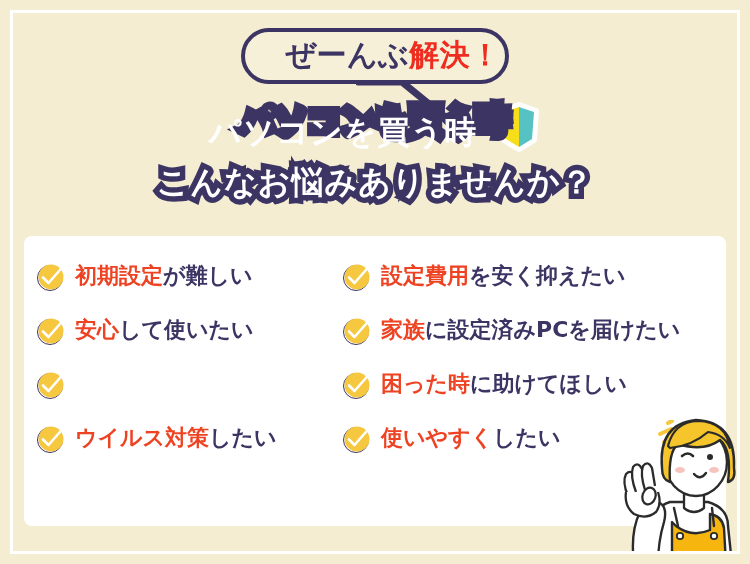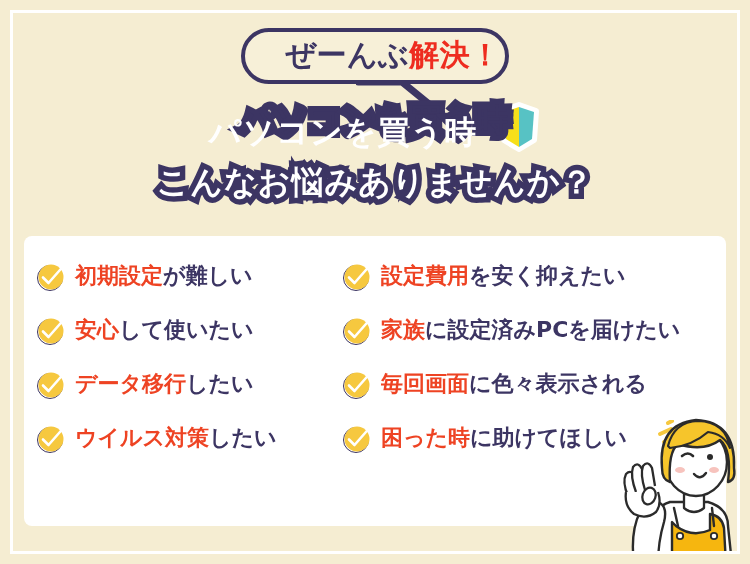--- a/index.html
+++ b/index.html
@@ -166,21 +166,20 @@
         <path d="M7 15.5 L12.5 21 L27 4.5" fill="none" stroke="#ffffff" stroke-width="2.6" stroke-linecap="round" stroke-linejoin="round"></path>
       </svg>
       <span class="item-label"><span class="em">安心</span><span>して使いたい</span></span>
     </div>
     <div class="item">
       <svg class="check-icon" viewBox="0 0 30 30">
         <circle cx="14" cy="16" r="12.5" fill="none" stroke="#3c3563" stroke-width="1"></circle>
         <circle cx="15" cy="15" r="12.5" fill="#f6c83f"></circle>
         <path d="M7 15.5 L12.5 21 L27 4.5" fill="none" stroke="#ffffff" stroke-width="2.6" stroke-linecap="round" stroke-linejoin="round"></path>
       </svg>
-      <span class="item-label"><span class="em">データ移行</span><span>したい</span></span>
     </div>
     <div class="item">
       <svg class="check-icon" viewBox="0 0 30 30">
         <circle cx="14" cy="16" r="12.5" fill="none" stroke="#3c3563" stroke-width="1"></circle>
         <circle cx="15" cy="15" r="12.5" fill="#f6c83f"></circle>
         <path d="M7 15.5 L12.5 21 L27 4.5" fill="none" stroke="#ffffff" stroke-width="2.6" stroke-linecap="round" stroke-linejoin="round"></path>
       </svg>
       <span class="item-label"><span class="em">ウイルス対策</span><span>したい</span></span>
     </div>
   </div>
@@ -201,29 +200,29 @@
         <path d="M7 15.5 L12.5 21 L27 4.5" fill="none" stroke="#ffffff" stroke-width="2.6" stroke-linecap="round" stroke-linejoin="round"></path>
       </svg>
       <span class="item-label"><span class="em">家族</span><span>に設定済みPCを届けたい</span></span>
     </div>
     <div class="item">
       <svg class="check-icon" viewBox="0 0 30 30">
         <circle cx="14" cy="16" r="12.5" fill="none" stroke="#3c3563" stroke-width="1"></circle>
         <circle cx="15" cy="15" r="12.5" fill="#f6c83f"></circle>
         <path d="M7 15.5 L12.5 21 L27 4.5" fill="none" stroke="#ffffff" stroke-width="2.6" stroke-linecap="round" stroke-linejoin="round"></path>
       </svg>
-      <span class="item-label"><span class="em">毎回画面</span><span>に色々表示される</span></span>
-    </div>
-    <div class="item">
-      <svg class="check-icon" viewBox="0 0 30 30">
-        <circle cx="14" cy="16" r="12.5" fill="none" stroke="#3c3563" stroke-width="1"></circle>
-        <circle cx="15" cy="15" r="12.5" fill="#f6c83f"></circle>
-        <path d="M7 15.5 L12.5 21 L27 4.5" fill="none" stroke="#ffffff" stroke-width="2.6" stroke-linecap="round" stroke-linejoin="round"></path>
-      </svg>
       <span class="item-label"><span class="em">困った時</span><span>に助けてほしい</span></span>
+    </div>
+    <div class="item">
+      <svg class="check-icon" viewBox="0 0 30 30">
+        <circle cx="14" cy="16" r="12.5" fill="none" stroke="#3c3563" stroke-width="1"></circle>
+        <circle cx="15" cy="15" r="12.5" fill="#f6c83f"></circle>
+        <path d="M7 15.5 L12.5 21 L27 4.5" fill="none" stroke="#ffffff" stroke-width="2.6" stroke-linecap="round" stroke-linejoin="round"></path>
+      </svg>
+      <span class="item-label"><span class="em">使いやすく</span><span>したい</span></span>
     </div>
   </div>
 
 </div>
 
 <svg class="sparkle" viewBox="0 0 34 30">
   <path d="M5 14 L16 9" stroke="#f6c83f" stroke-width="4" stroke-linecap="round"></path>
   <path d="M13 3 L17 1" stroke="#f6c83f" stroke-width="4" stroke-linecap="round"></path>
   <path d="M9 22 L16 18" stroke="#f6c83f" stroke-width="4" stroke-linecap="round"></path>
 </svg>

